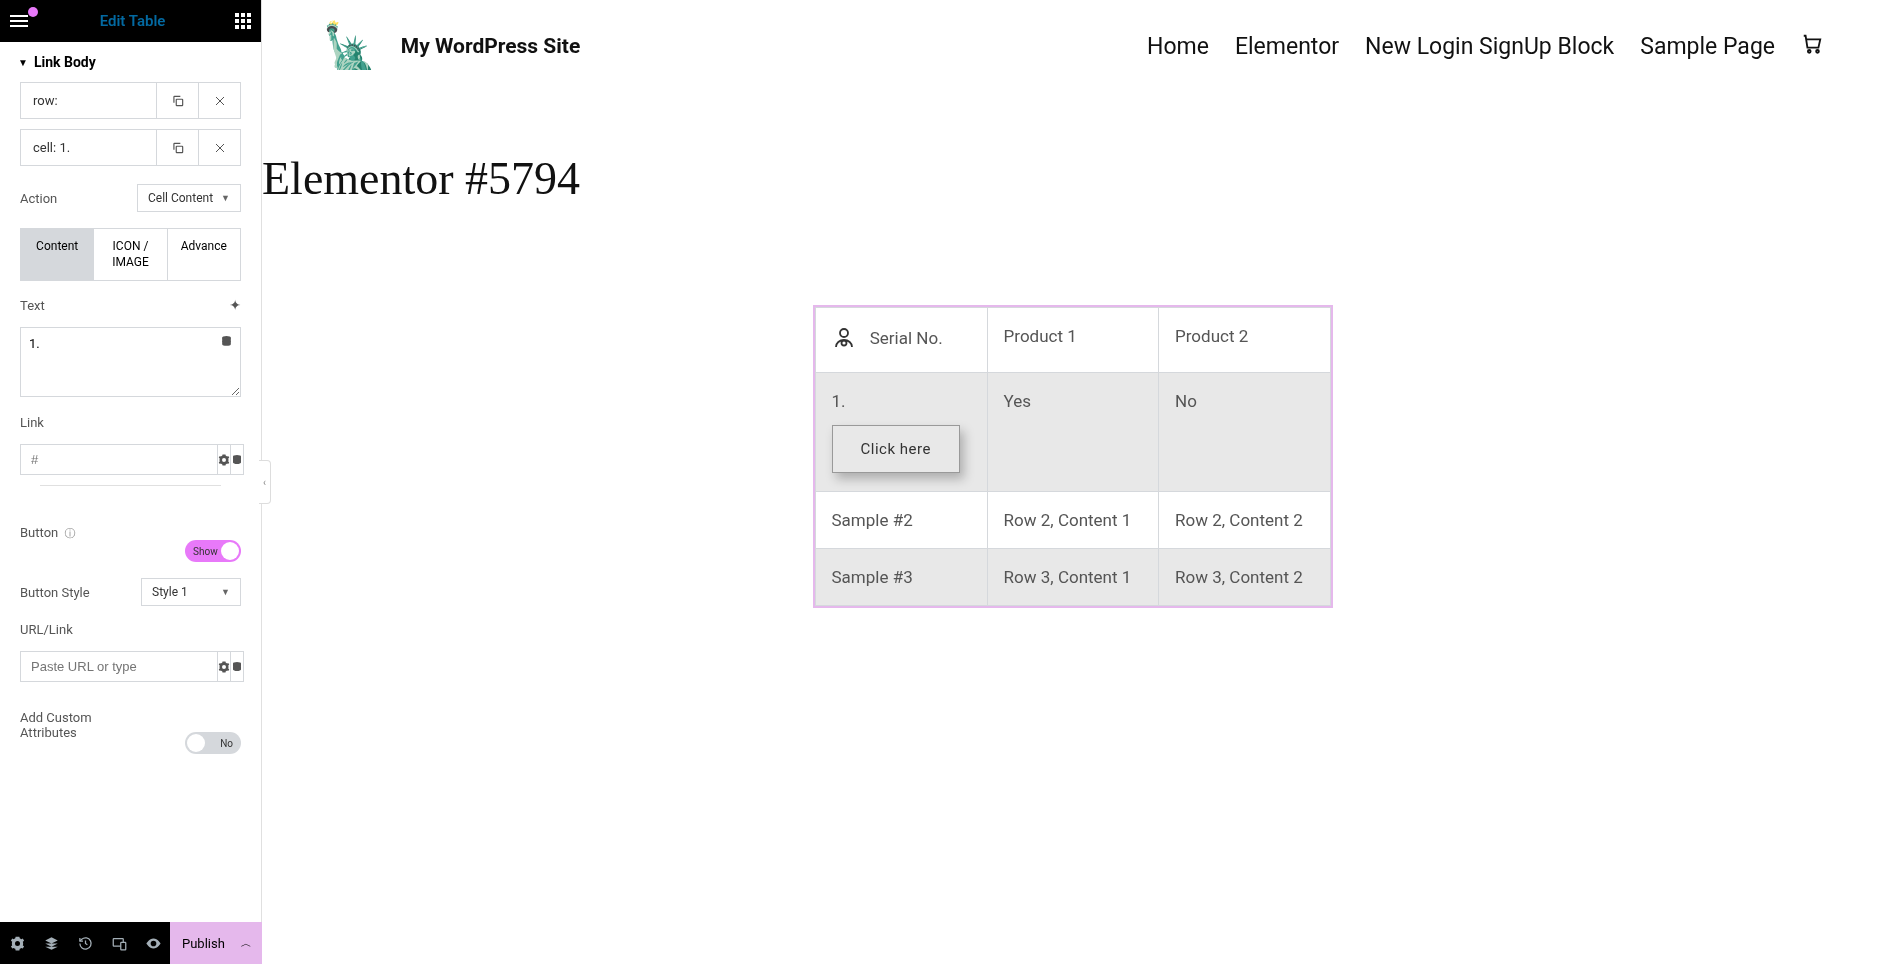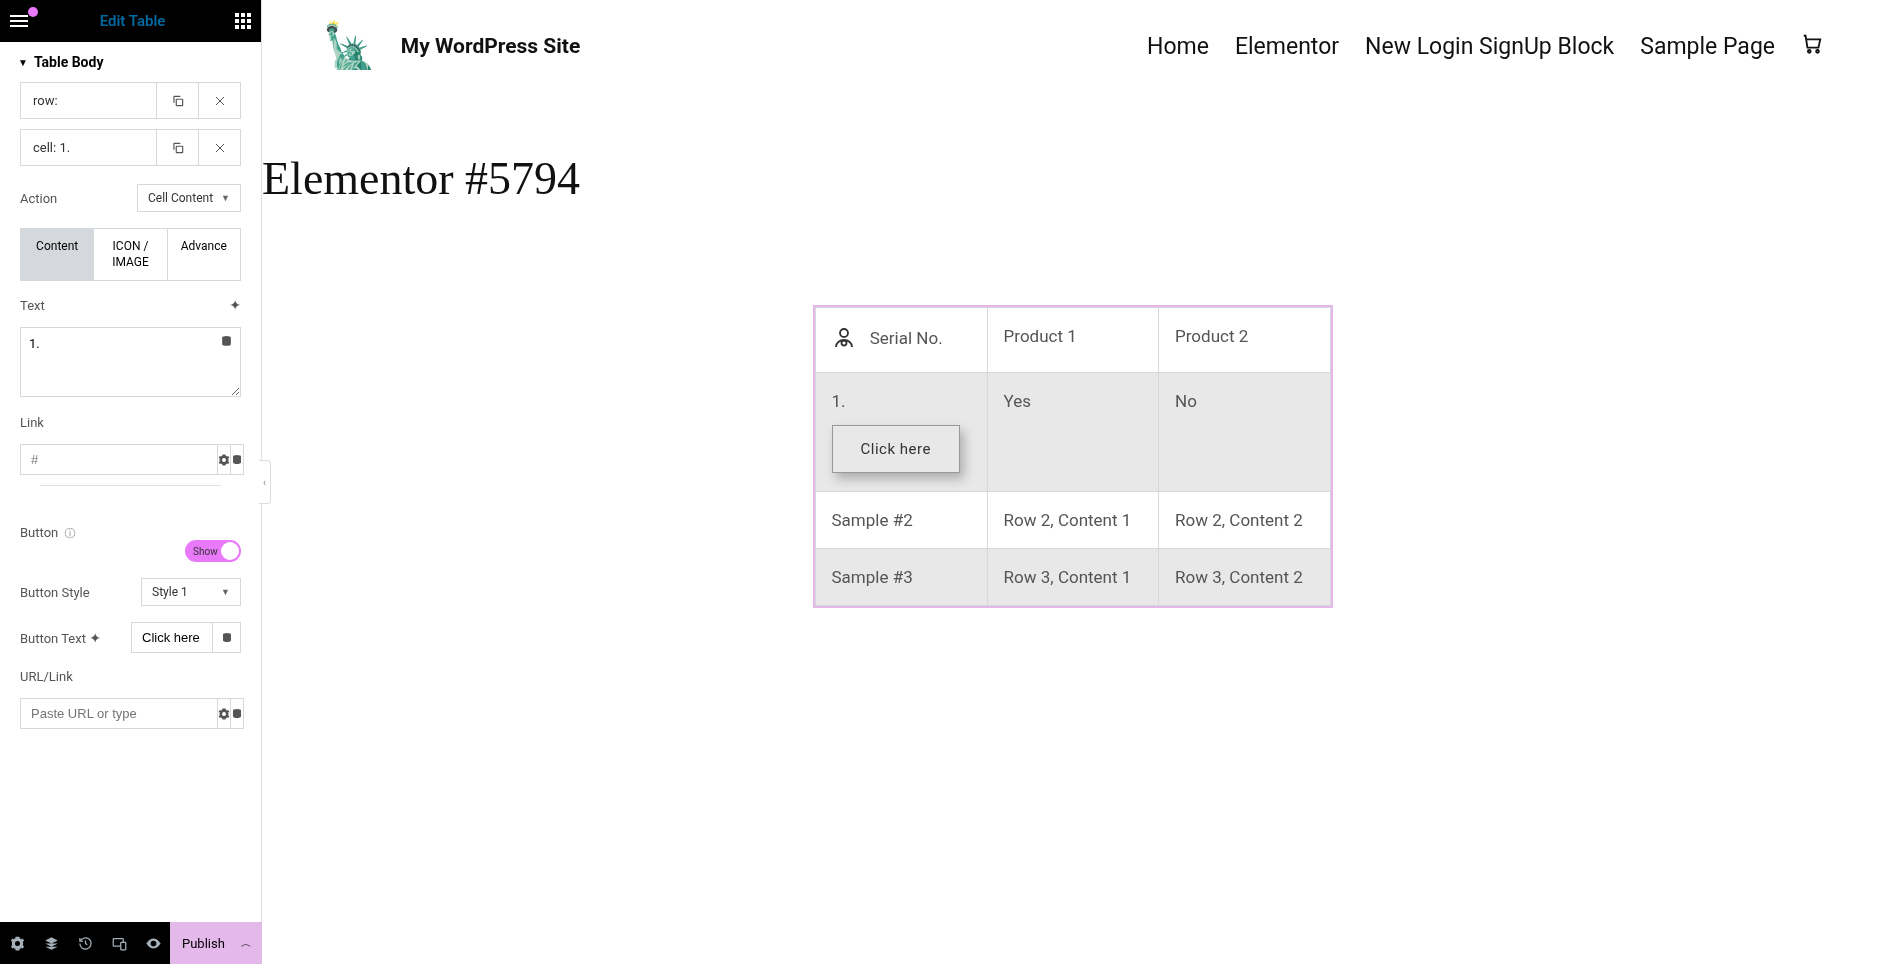--- a/index.html
+++ b/index.html
@@ -114,21 +114,21 @@
           <span></span>
           <span></span>
           <span></span>
           <span></span>
       </div>
     </div>
 
     <div class="sidebar-body">
       <div class="section-header">
         <span class="caret">▼</span>
-        <span>Table Body</span>
+        <span>Link Body</span>
       </div>
 
       <div class="panel-content">
         <div class="item-row">
           <div class="item-label">row:</div>
           <div class="item-btn">
             <svg width="14" height="14" viewBox="0 0 24 24" fill="none" stroke="currentColor" stroke-width="2">
                 <rect x="9" y="9" width="11" height="11" rx="1"></rect>
                 <path d="M5 15V5a1 1 0 0 1 1-1h10"></path>
               </svg>
@@ -219,56 +219,47 @@
         </div>
 
         <div class="control-row">
           <span class="control-label">Button Style</span>
           <div class="select-box">
             <span>Style 1</span>
             <span class="caret">▼</span>
           </div>
         </div>
 
-        <div class="control-row">
-          <span class="control-label">
-            <span>Button Text</span>
-            <span class="ai-icon">✦</span>
-          </span>
-          <div style="display:flex;">
-            <input class="input-box" style="width: 82px;" value="Click here">
-            <div class="input-addon">
-              <svg width="12" height="12" viewBox="0 0 24 24" fill="currentColor">
-                  <ellipse cx="12" cy="5" rx="8" ry="3"></ellipse>
-                  <path d="M4 5v6c0 1.7 3.6 3 8 3s8-1.3 8-3V5"></path>
-                  <path d="M4 11v6c0 1.7 3.6 3 8 3s8-1.3 8-3v-6"></path>
-                </svg>
-            </div>
-          </div>
-        </div>
 
         <div class="control-row">
           <span class="control-label">URL/Link</span>
         </div>
         <div class="input-group">
           <input class="input-box" placeholder="Paste URL or type" style="">
           <div class="input-addon">
             <svg width="12" height="12" viewBox="0 0 24 24" fill="currentColor">
                 <path d="M12 8a4 4 0 1 0 0 8 4 4 0 0 0 0-8zm9 4a9 9 0 0 1-.5 3l2 1.5-2 3.5-2.3-1a9 9 0 0 1-2.6 1.5L15 23h-6l-.6-2.5a9 9 0 0 1-2.6-1.5l-2.3 1-2-3.5 2-1.5A9 9 0 0 1 3 12a9 9 0 0 1 .5-3l-2-1.5 2-3.5 2.3 1A9 9 0 0 1 8.4 3.5L9 1h6l.6 2.5a9 9 0 0 1 2.6 1.5l2.3-1 2 3.5-2 1.5a9 9 0 0 1 .5 3z"></path>
               </svg>
           </div>
           <div class="input-addon">
             <svg width="12" height="12" viewBox="0 0 24 24" fill="currentColor">
                 <ellipse cx="12" cy="5" rx="8" ry="3"></ellipse>
                 <path d="M4 5v6c0 1.7 3.6 3 8 3s8-1.3 8-3V5"></path>
                 <path d="M4 11v6c0 1.7 3.6 3 8 3s8-1.3 8-3v-6"></path>
               </svg>
           </div>
         </div>
 
+        <div class="control-row">
+          <span class="control-label" style="max-width:100px;">Add Custom Attributes</span>
+          <div class="toggle-pill off">
+            <span class="toggle-knob"></span>
+            <span class="toggle-text">No</span>
+          </div>
+        </div>
       </div>
     </div>
 
     <div class="sidebar-footer">
       <div class="footer-icons">
         <div class="footer-icon">
           <svg width="15" height="15" viewBox="0 0 24 24" fill="currentColor">
               <path d="M12 8a4 4 0 1 0 0 8 4 4 0 0 0 0-8zm9 4a9 9 0 0 1-.5 3l2 1.5-2 3.5-2.3-1a9 9 0 0 1-2.6 1.5L15 23h-6l-.6-2.5a9 9 0 0 1-2.6-1.5l-2.3 1-2-3.5 2-1.5A9 9 0 0 1 3 12a9 9 0 0 1 .5-3l-2-1.5 2-3.5 2.3 1A9 9 0 0 1 8.4 3.5L9 1h6l.6 2.5a9 9 0 0 1 2.6 1.5l2.3-1 2 3.5-2 1.5a9 9 0 0 1 .5 3z"></path>
             </svg>
         </div>

